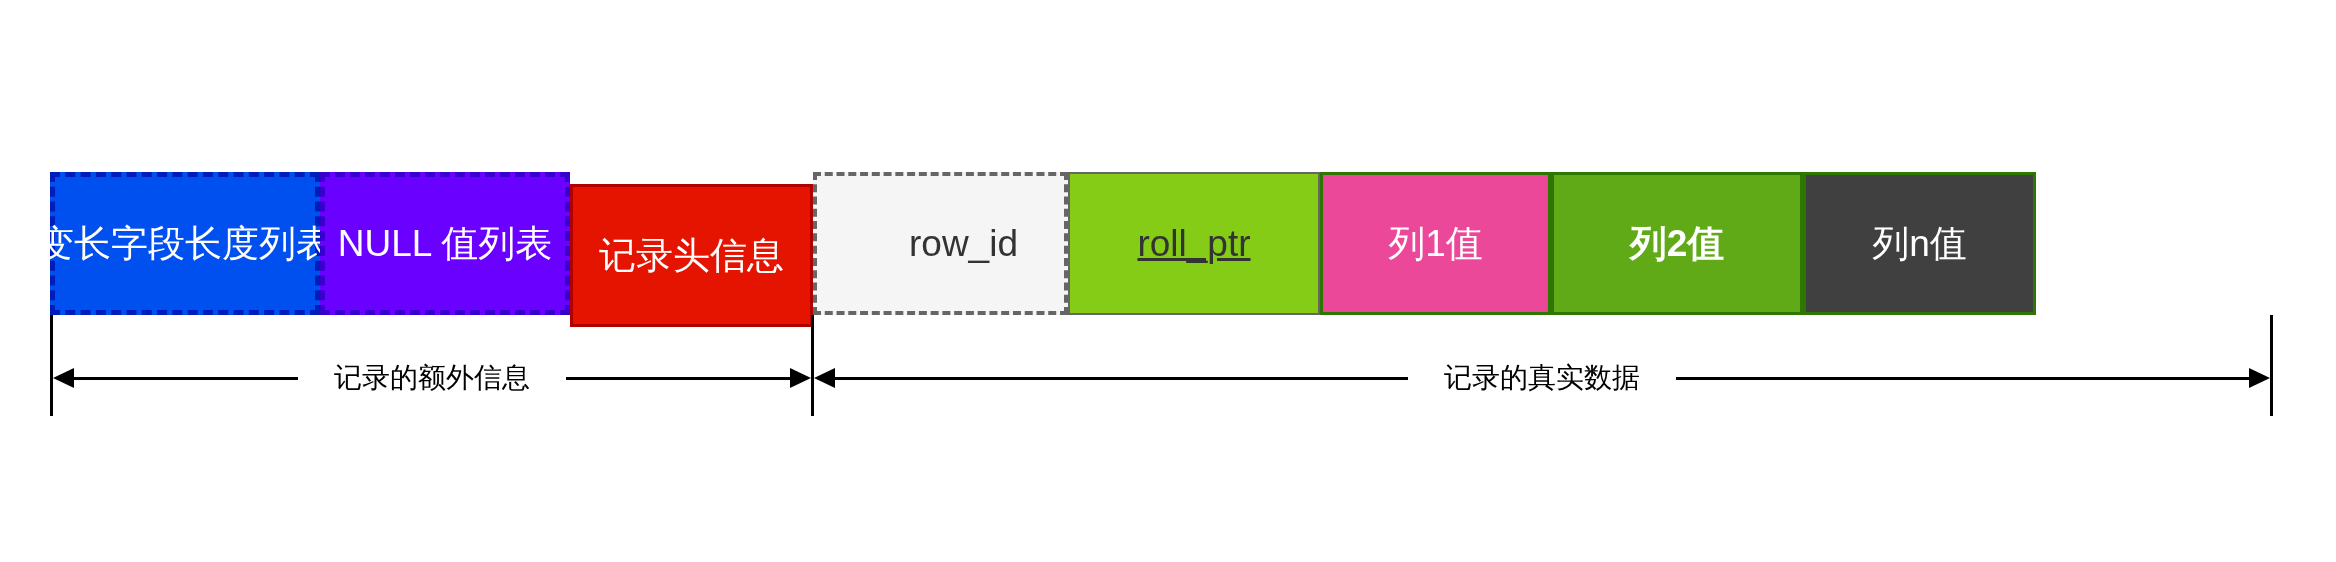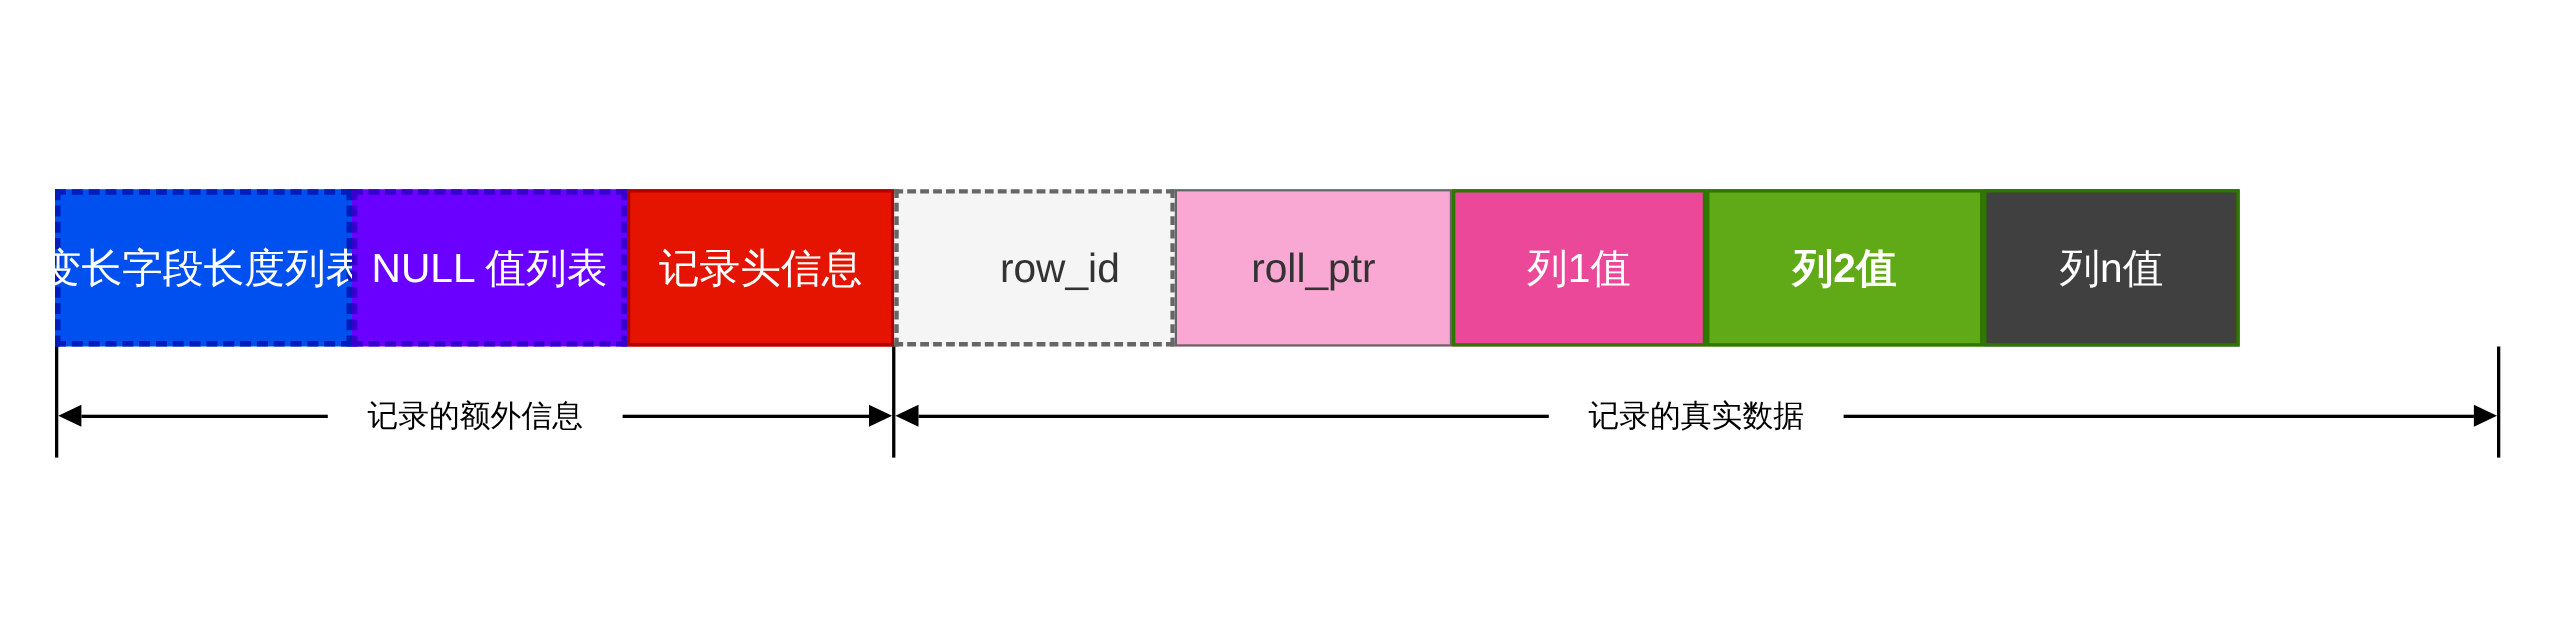--- a/index.html
+++ b/index.html
@@ -90,27 +90,27 @@
 
 <div class="canvas">
 
   <div class="boxes">
     <div class="box b0 border-dashed-thick" style="background-color: rgb(0, 80, 239); border-color: rgb(0, 29, 188); color: rgb(255, 255, 255);">
       <span>变长字段长度列表</span>
     </div>
     <div class="box b1 border-dashed-thick" style="background-color: rgb(106, 0, 255); border-color: rgb(55, 0, 204); color: rgb(255, 255, 255);">
       <span>NULL 值列表</span>
     </div>
-    <div class="box b2 border-solid-3" style="background-color: rgb(229, 20, 0); border-color: rgb(178, 0, 0); color: rgb(255, 255, 255);">
+    <div class="box b2 border-solid-3" style="background-color: rgb(229, 20, 0); border-color: rgb(178, 0, 0); color: rgb(255, 255, 255); margin-top: 12px;">
       <span>记录头信息</span>
     </div>
     <div class="box b3 border-dashed-gray" style="background-color: rgb(245, 245, 245); border-color: rgb(102, 102, 102); color: rgb(51, 51, 51);">
       <span>row_id</span>
     </div>
-    <div class="box b5 border-solid-2" style="background-color: #f9a8d4; border-color: rgb(102, 102, 102); color: rgb(51, 51, 51);">
+    <div class="box b5 border-solid-2" style="background-color: #84cc16; border-color: rgb(102, 102, 102); color: rgb(51, 51, 51); text-decoration: underline;">
       <span>roll_ptr</span>
     </div>
     <div class="box b6 border-solid-3" style="background-color: #ec4899; border-color: rgb(45, 118, 0); color: rgb(255, 255, 255);">
       <span>列1值</span>
     </div>
     <div class="box b7 border-solid-3" style="background-color: rgb(96, 169, 23); border-color: rgb(45, 118, 0); color: rgb(255, 255, 255); font-weight: bold;">
       <span>列2值</span>
     </div>
     <div class="box b8 border-solid-3" style="background-color: #404040; border-color: rgb(45, 118, 0); color: rgb(255, 255, 255);">
       <span>列n值</span>

